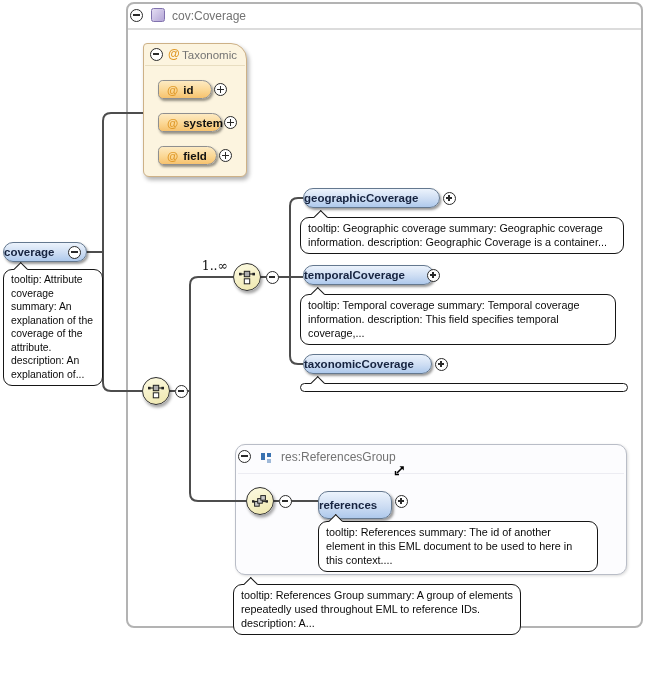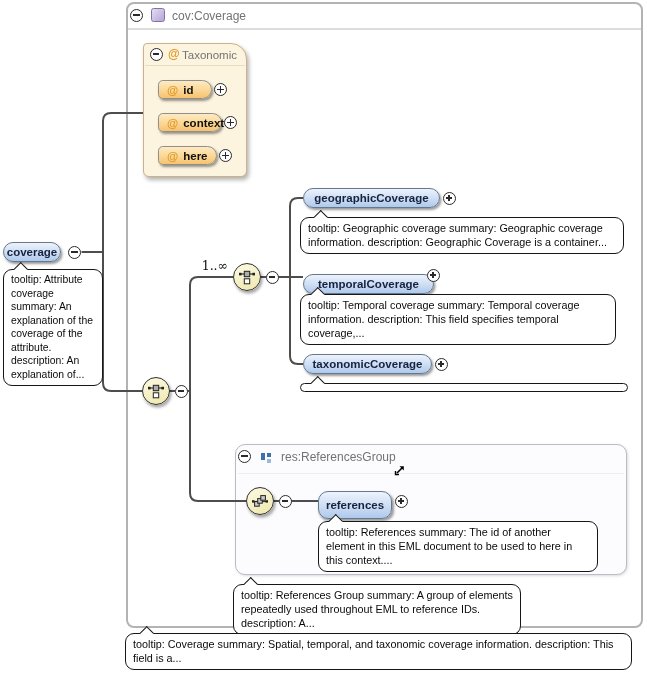--- a/index.html
+++ b/index.html
@@ -10,21 +10,21 @@
   .bigbox{border:2px solid #b3b3b3;border-radius:8px;background:#fff}
   .refbox{border:1.5px solid #b9bdc7;border-radius:10px;background:#fcfcfe;box-shadow:1px 1px 3px rgba(0,0,0,.15)}
   .attrbox{background:#fcf4df;border:1.5px solid #cdb187;border-radius:4px 16px 6px 6px;box-shadow:2px 3px 4px rgba(0,0,0,.3)}
   .divider{border-top:2px solid #dcdcdc}
   .divider.soft{border-top:1.5px solid #e8ddc0}
   .divider.faint{border-top:1.5px solid #ececf2}
   .hdr-title{font-weight:normal;font-size:12px;color:#737373;line-height:14px;white-space:nowrap}
   .hdr-title.sm{font-size:11.5px}
   .at{color:#e09a2a;font-weight:bold}
   .pill{display:flex;align-items:center;white-space:nowrap;font-weight:bold;box-shadow:1.5px 2px 2.5px rgba(0,0,0,.4)}
-  .pill.blue{justify-content:center;background:linear-gradient(180deg,#ecf3fc 0%,#cdddf3 55%,#aec9ec 100%);
+  .pill.blue{background:linear-gradient(180deg,#ecf3fc 0%,#cdddf3 55%,#aec9ec 100%);
     border:1.3px solid #64788f;border-radius:10px;color:#16233f;font-size:11.5px}
   .pill.attr{justify-content:flex-start;gap:5px;padding:0 8px;background:linear-gradient(180deg,#fdeac2 0%,#fbd794 55%,#f6c26e 100%);
     border:1.3px solid #8f8f8f;border-radius:5px 10px 10px 5px;color:#101010;font-size:11.5px}
   .tooltip{background:#fff;border:1.4px solid #161616;border-radius:9px;font-size:10.8px;line-height:1.3;color:#0a0a0a;padding:3px 7px 4px;z-index:10}
   .tooltip .ptr{position:absolute;top:-5.6px;left:12px;width:9.5px;height:9.5px;background:#fff;
     border-left:1.4px solid #161616;border-top:1.4px solid #161616;transform:rotate(45deg)}
   .badge{border-radius:50%;background:#fff;border:1.3px solid #2a2a2a;width:13px;height:13px;z-index:12}
   .badge i{display:block;position:absolute}
   .badge .hb{left:2.3px;right:2.3px;top:50%;margin-top:-0.75px;height:1.5px;background:#2a2a2a}
   .badge .vb{top:2.3px;bottom:2.3px;left:50%;margin-left:-0.75px;width:1.5px;background:#2a2a2a}
@@ -78,37 +78,37 @@
     <span class="at">@</span>
     <span>id</span>
   </div>
   <div class="abs badge fg" style="left:214px;top:83px">
       <i class="hb"></i>
       <i class="vb"></i>
     </div>
 
   <div class="abs pill attr fg" style="left:158px;top:113px;width:64px;height:19px">
     <span class="at">@</span>
-    <span>context</span>
+    <span>system</span>
   </div>
   <div class="abs badge fg" style="left:224px;top:116px">
       <i class="hb"></i>
       <i class="vb"></i>
     </div>
 
   <div class="abs pill attr fg" style="left:158px;top:146px;width:59px;height:19px">
     <span class="at">@</span>
-    <span>here</span>
+    <span>field</span>
   </div>
   <div class="abs badge fg" style="left:219px;top:149px">
       <i class="hb"></i>
       <i class="vb"></i>
     </div>
 
-  <div class="abs pill blue fg" style="left:3px;top:242px;width:58px;height:20px">
+  <div class="abs pill blue fg" style="left:3px;top:242px;width:84px;height:20px">
     <span>coverage</span>
   </div>
   <div class="abs badge fg" style="left:68px;top:245.5px">
       <i class="hb"></i>
     </div>
   <div class="abs tooltip" style="left:3px;top:269px;width:100px;font-size:10.4px">
     <i class="ptr"></i>
     <span>tooltip: Attribute coverage summary: An explanation of the coverage of the attribute. description: An explanation of...</span>
   </div>
 
@@ -144,21 +144,21 @@
   </div>
   <div class="abs badge fg" style="left:442.5px;top:191.5px">
       <i class="hb"></i>
       <i class="vb"></i>
     </div>
   <div class="abs tooltip" style="left:300px;top:217px;width:324px">
     <i class="ptr" style="left:15px"></i>
     <span>tooltip: Geographic coverage summary: Geographic coverage information. description: Geographic Coverage is a container...</span>
   </div>
 
-  <div class="abs pill blue fg" style="left:303px;top:274px;width:131px;height:20px">
+  <div class="abs pill blue fg" style="left:303px;top:265px;width:131px;height:20px">
     <span>temporalCoverage</span>
   </div>
   <div class="abs badge fg" style="left:426.5px;top:268.5px">
       <i class="hb"></i>
       <i class="vb"></i>
     </div>
   <div class="abs tooltip" style="left:300px;top:294px;width:316px">
     <i class="ptr"></i>
     <span>tooltip: Temporal coverage summary: Temporal coverage information. description: This field specifies temporal coverage,...</span>
   </div>
@@ -217,18 +217,14 @@
   <div class="abs tooltip" style="left:318px;top:521px;width:280px">
     <i class="ptr"></i>
     <span>tooltip: References summary: The id of another element in this EML document to be used to here in this context....</span>
   </div>
 
   <div class="abs tooltip" style="left:233px;top:584px;width:288px">
     <i class="ptr"></i>
     <span>tooltip: References Group summary: A group of elements repeatedly used throughout EML to reference IDs. description: A...</span>
   </div>
 
-  <div class="abs tooltip" style="left:125px;top:633px;width:507px">
-    <i class="ptr" style="left:16px"></i>
-    <span>tooltip: Coverage summary: Spatial, temporal, and taxonomic coverage information. description: This field is a...</span>
-  </div>
 
 </div>
 
 </body></html>

